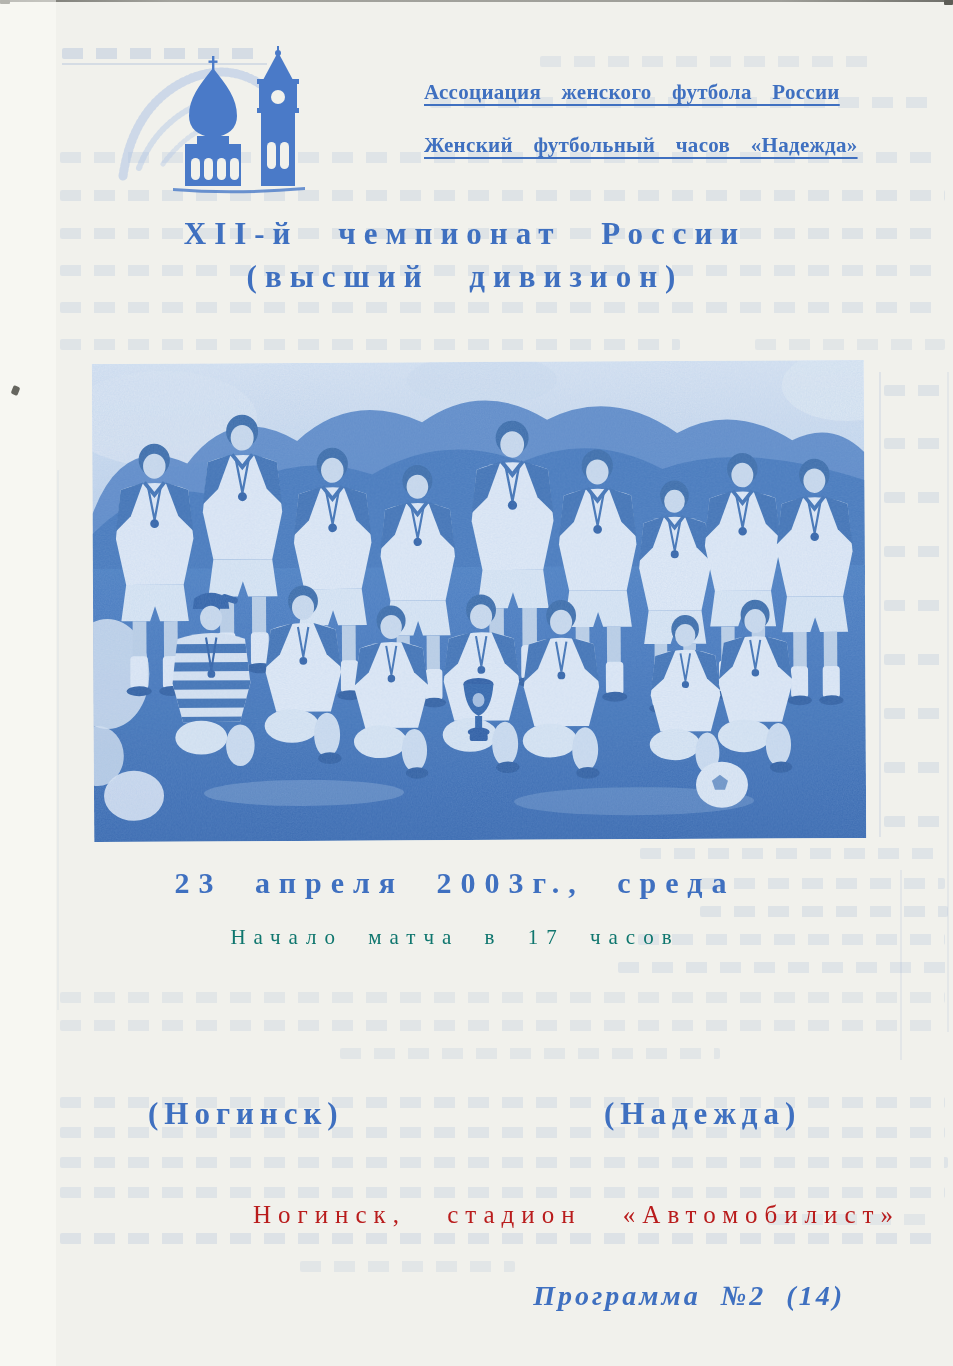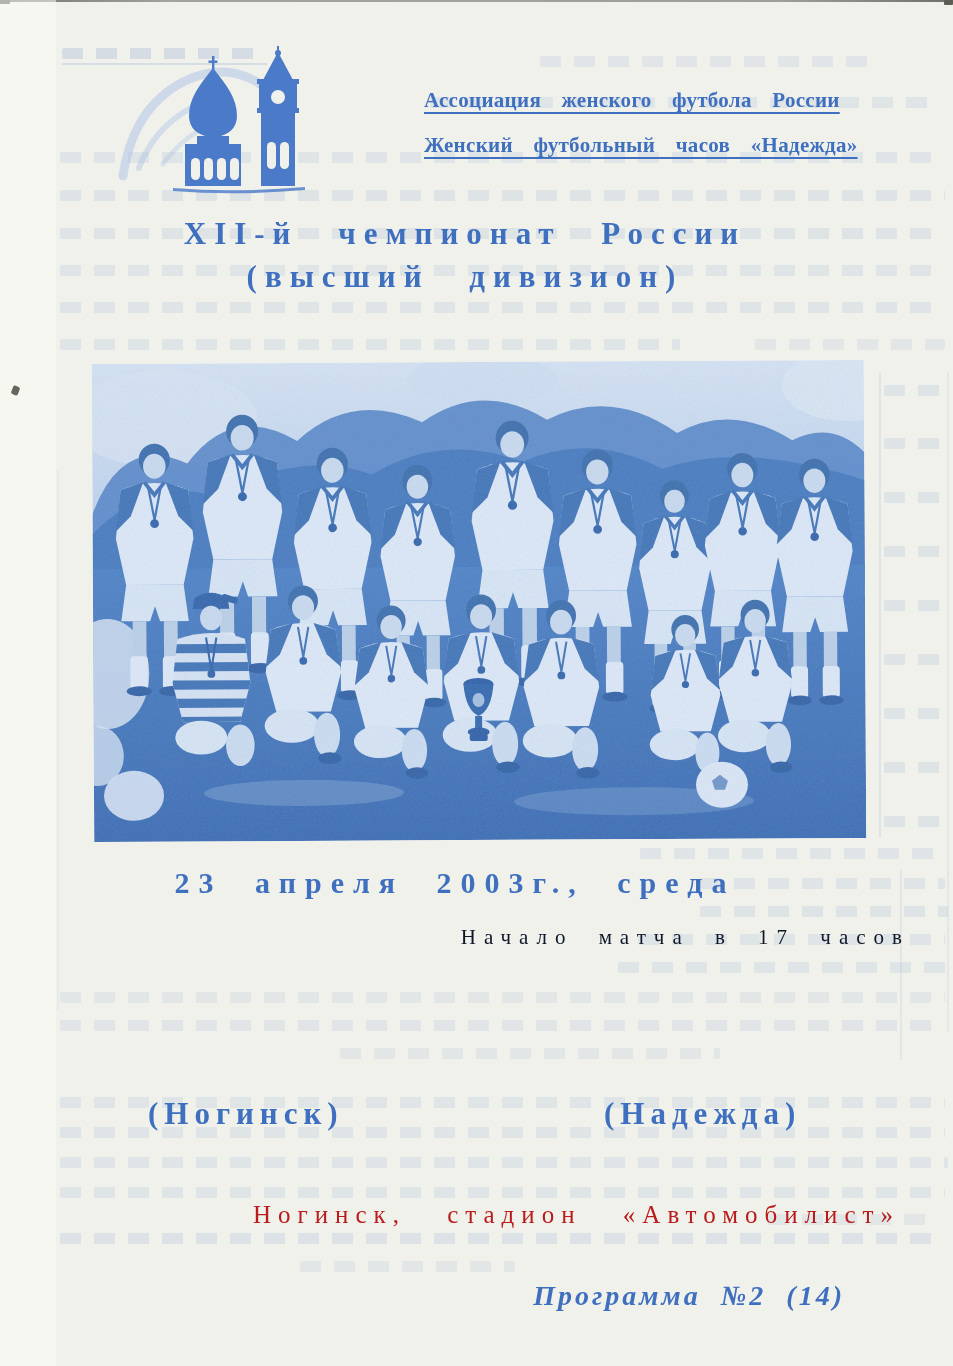--- a/index.html
+++ b/index.html
@@ -13,36 +13,36 @@
   .scan-top{position:absolute;top:0;left:0;width:953px;height:2px;background:linear-gradient(90deg,#55554e,#90908a 18%,#8a8a84 82%,#4e4e48);opacity:.8;}
   .corner-nub{position:absolute;background:#5d5d56;border-radius:1px;}
   .speck{position:absolute;background:#4c4c45;border-radius:2px;transform:rotate(22deg);}
   .left-strip{position:absolute;left:0;top:0;width:56px;height:1366px;background:#fbfbf8;opacity:.55;}
   
   .bleed{position:absolute;height:11px;border-radius:2px;filter:blur(.7px);
     background:repeating-linear-gradient(90deg,rgba(104,138,198,1) 0 21px,rgba(104,138,198,0) 21px 34px);}
   .bleedline{position:absolute;height:2px;background:rgba(104,138,198,.9);filter:blur(.4px);}
   .bleedv{position:absolute;width:2px;background:rgba(104,138,198,.9);filter:blur(.5px);}
   
-  .assoc{position:absolute;left:424px;top:88px;font-size:21px;font-weight:bold;
+  .assoc{position:absolute;left:424px;top:80px;font-size:21px;font-weight:bold;
     word-spacing:15px;letter-spacing:.3px;text-decoration:underline;
     text-decoration-thickness:2px;text-underline-offset:5px;}
   .club{top:133px;}
   
   .title-block{position:absolute;left:0;top:212px;width:930px;text-align:center;
     font-size:31px;font-weight:bold;letter-spacing:8px;word-spacing:24px;line-height:43px;}
   
   .photo{position:absolute;left:93px;top:362px;width:772px;height:478px;
     transform:rotate(-0.3deg);box-shadow:inset 0 0 14px 7px rgba(241,241,236,.95);}
   .photo svg{display:block;width:100%;height:100%;}
   
   .date-line{position:absolute;left:0;top:866px;width:910px;text-align:center;
     font-size:30px;font-weight:bold;letter-spacing:9px;word-spacing:16px;}
-  .kickoff-line{position:absolute;left:0;top:925px;width:910px;text-align:right;
-    font-size:21px;letter-spacing:8px;word-spacing:12px;color:#0f172a;}
+  .kickoff-line{position:absolute;left:0;top:925px;width:910px;text-align:center;
+    font-size:21px;letter-spacing:8px;word-spacing:12px;color:#0f766e;}
   
   .teams-line{position:absolute;left:0;top:1033px;width:953px;text-align:center;
     font-size:45px;font-weight:bold;letter-spacing:6px;word-spacing:8px;}
   .city{position:absolute;top:1096px;font-size:31px;font-weight:bold;letter-spacing:6px;text-align:center;}
   .city-home{left:148px;}
   .city-away{left:604px;}
   .venue-line{position:absolute;left:0;top:1201px;width:900px;text-align:right;
     font-size:25px;letter-spacing:7px;word-spacing:28px;color:#b91c1c;}
   .program-line{position:absolute;right:108px;top:1252px;font-size:28px;font-weight:bold;
     font-style:italic;letter-spacing:3px;word-spacing:10px;margin-top:28px;}

